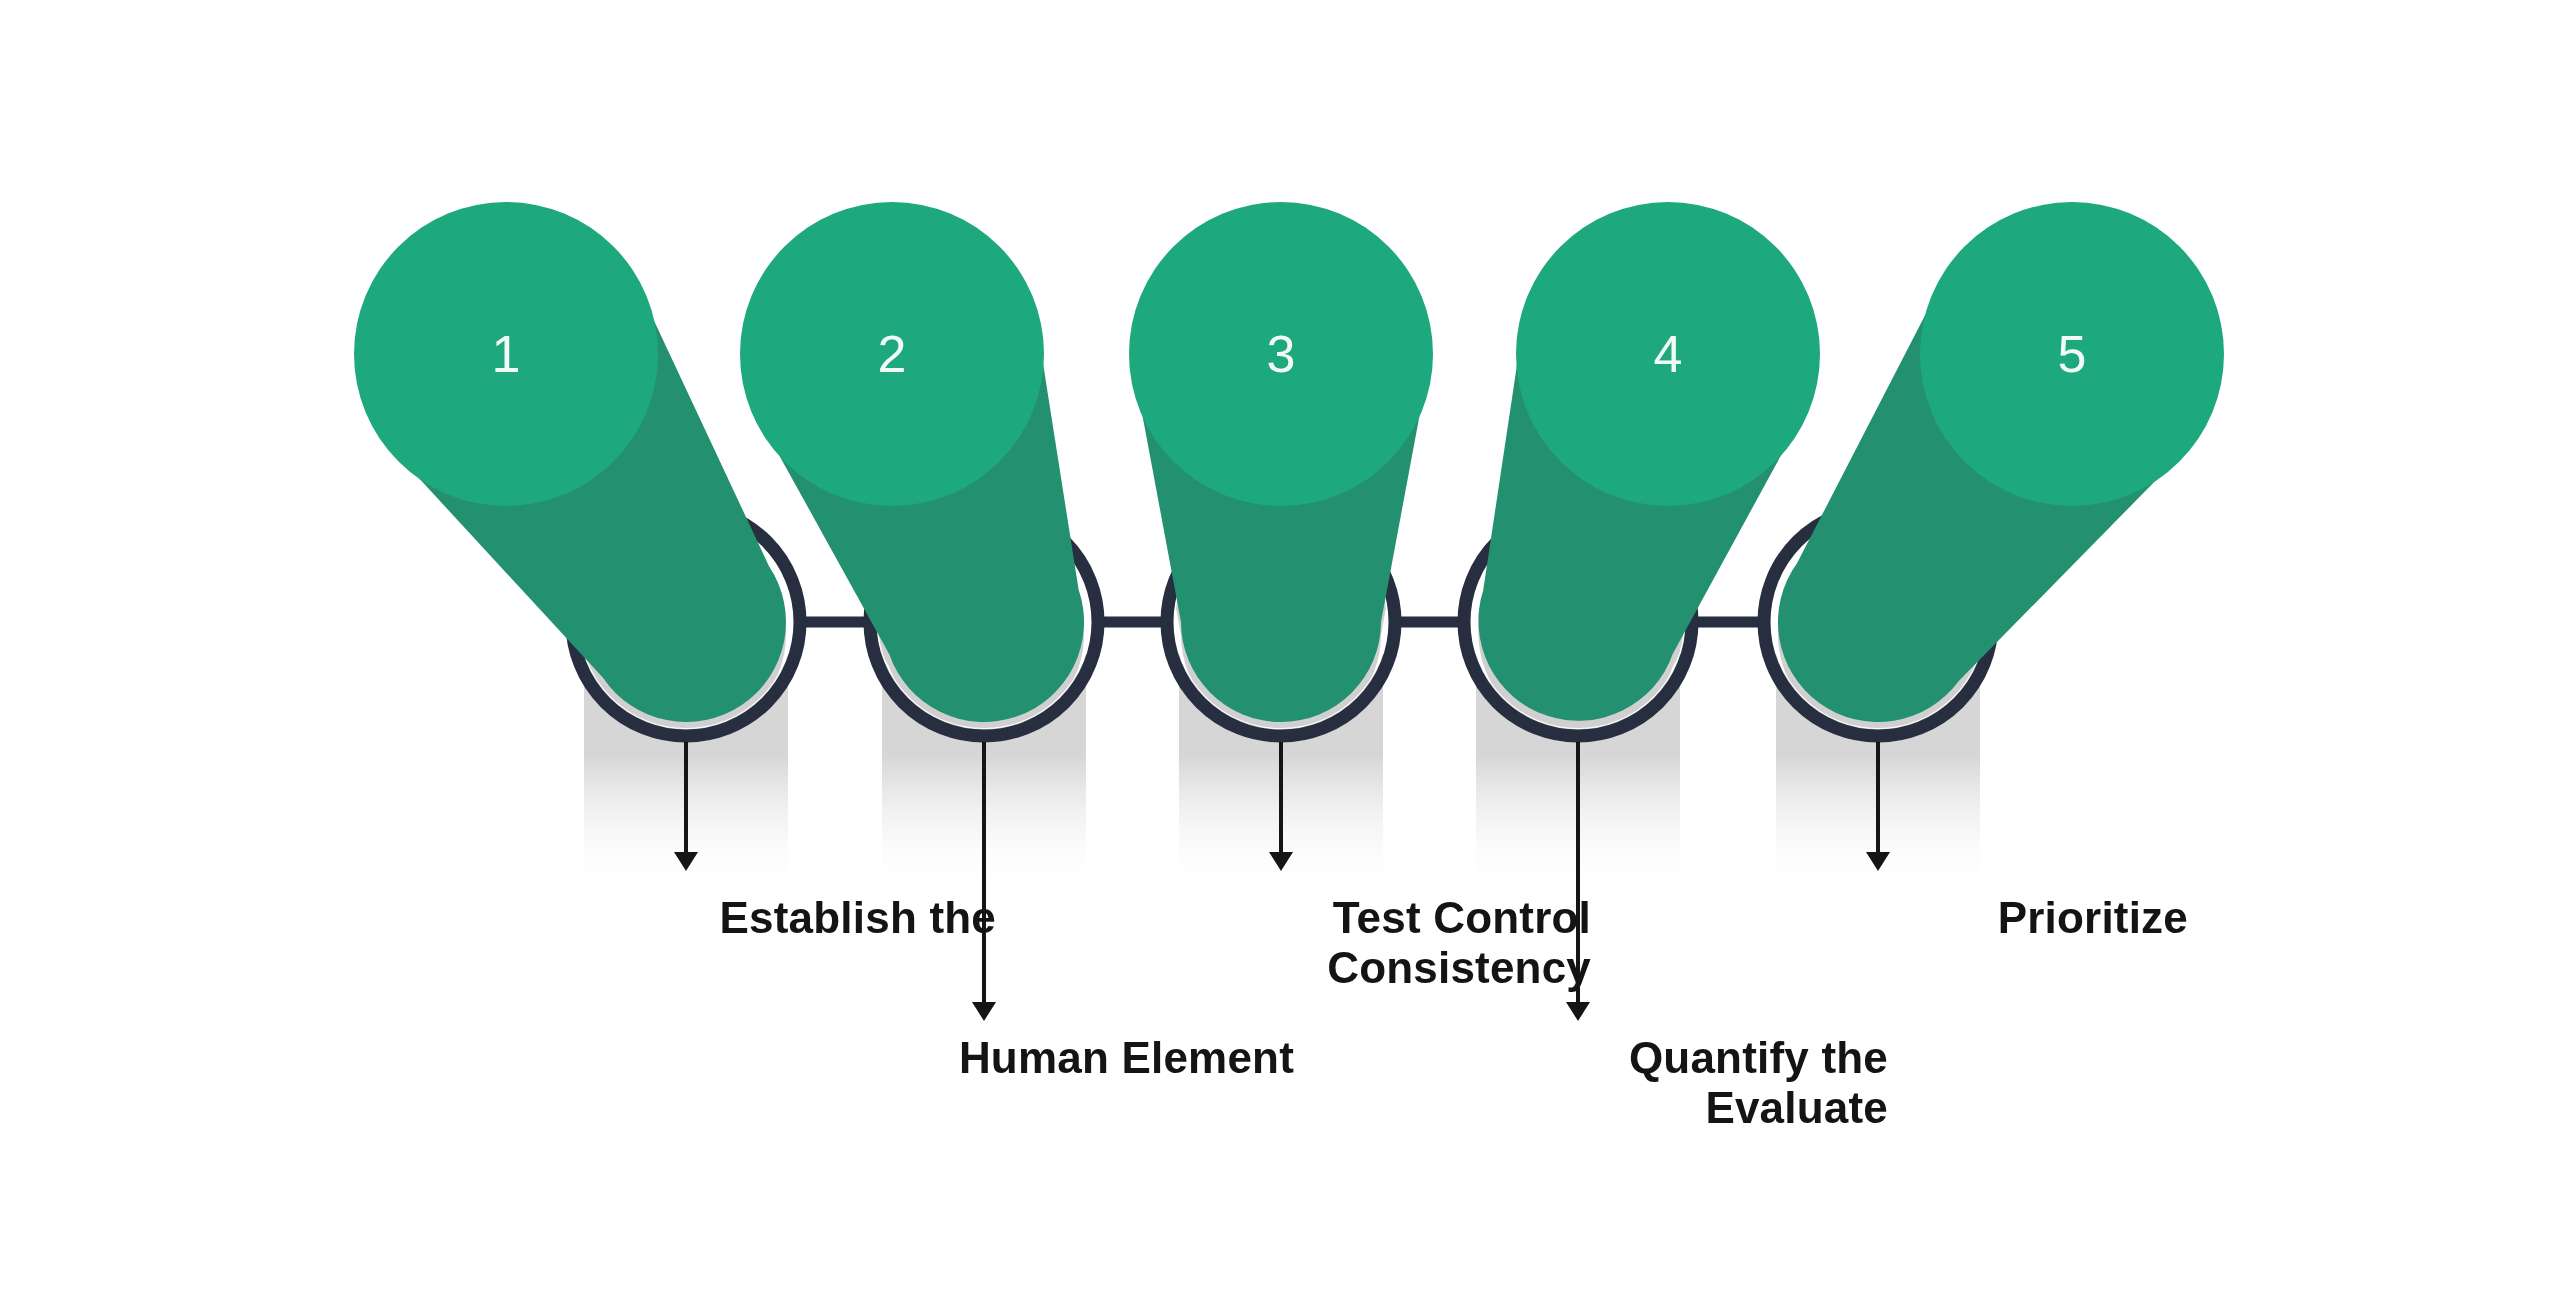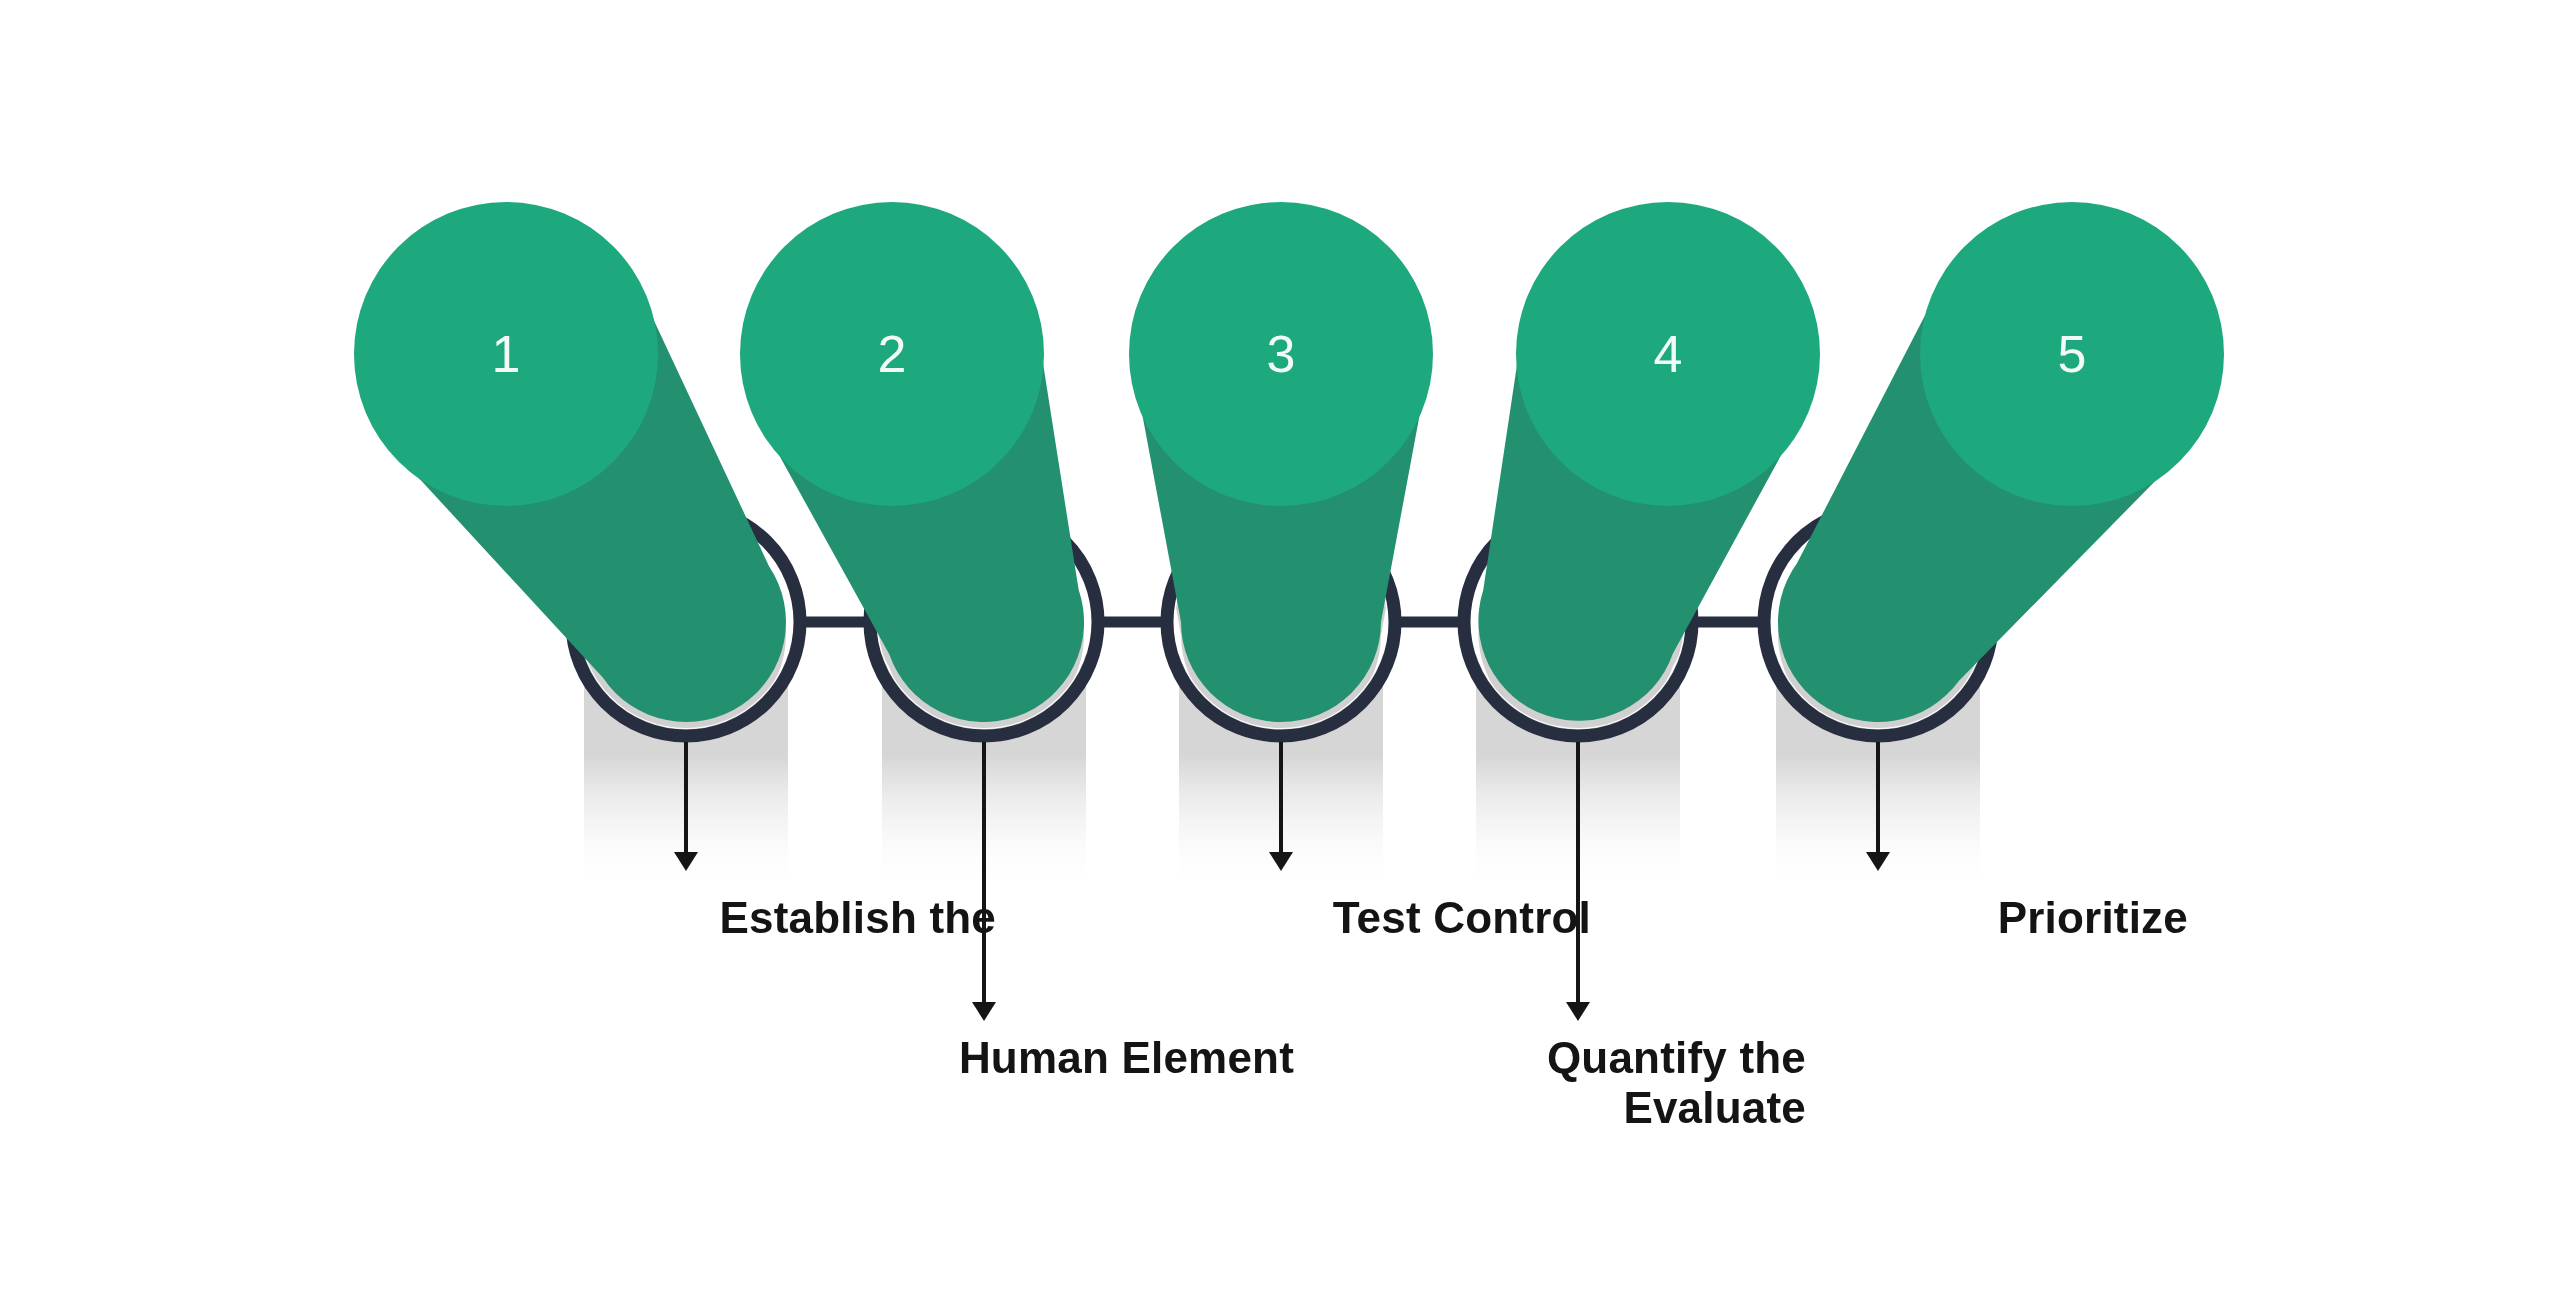--- a/index.html
+++ b/index.html
@@ -153,21 +153,22 @@
   </svg>
 
   <div class="step-label label-high" style="left:686px">
     <div>Establish the</div>
   </div>
   <div class="step-label label-low" style="left:984px">
     <div>Human Element</div>
   </div>
   <div class="step-label label-high" style="left:1281px">
     <div>Test Control</div>
+    <div>Consistency</div>
   </div>
-  <div class="step-label label-low" style="left:1496px">
+  <div class="step-label label-low" style="left:1578px">
     <div>Quantify the</div>
     <div>Evaluate</div>
   </div>
   <div class="step-label label-high" style="left:1878px">
     <div>Prioritize</div>
   </div>
 </div>
 
 </body></html>

